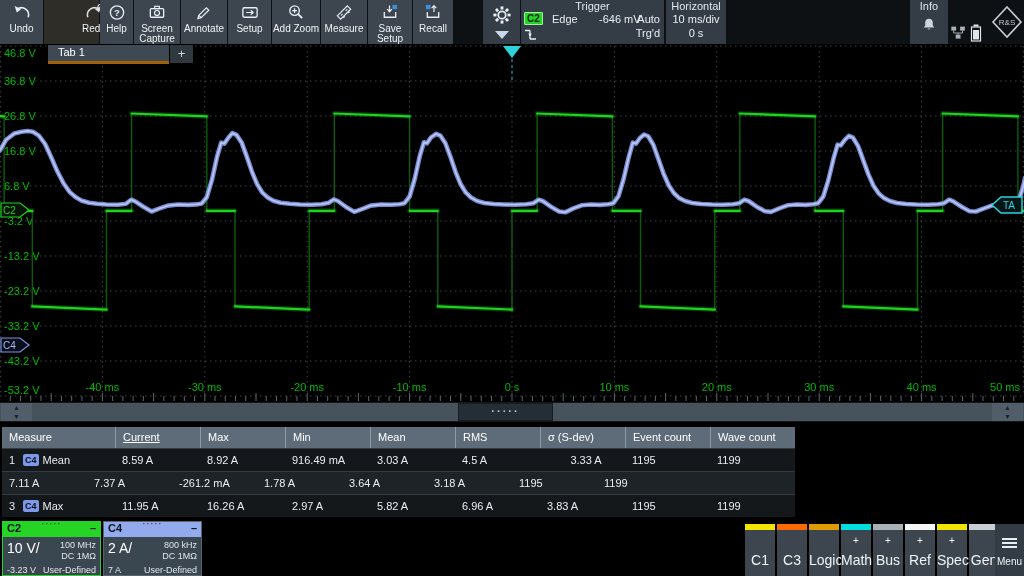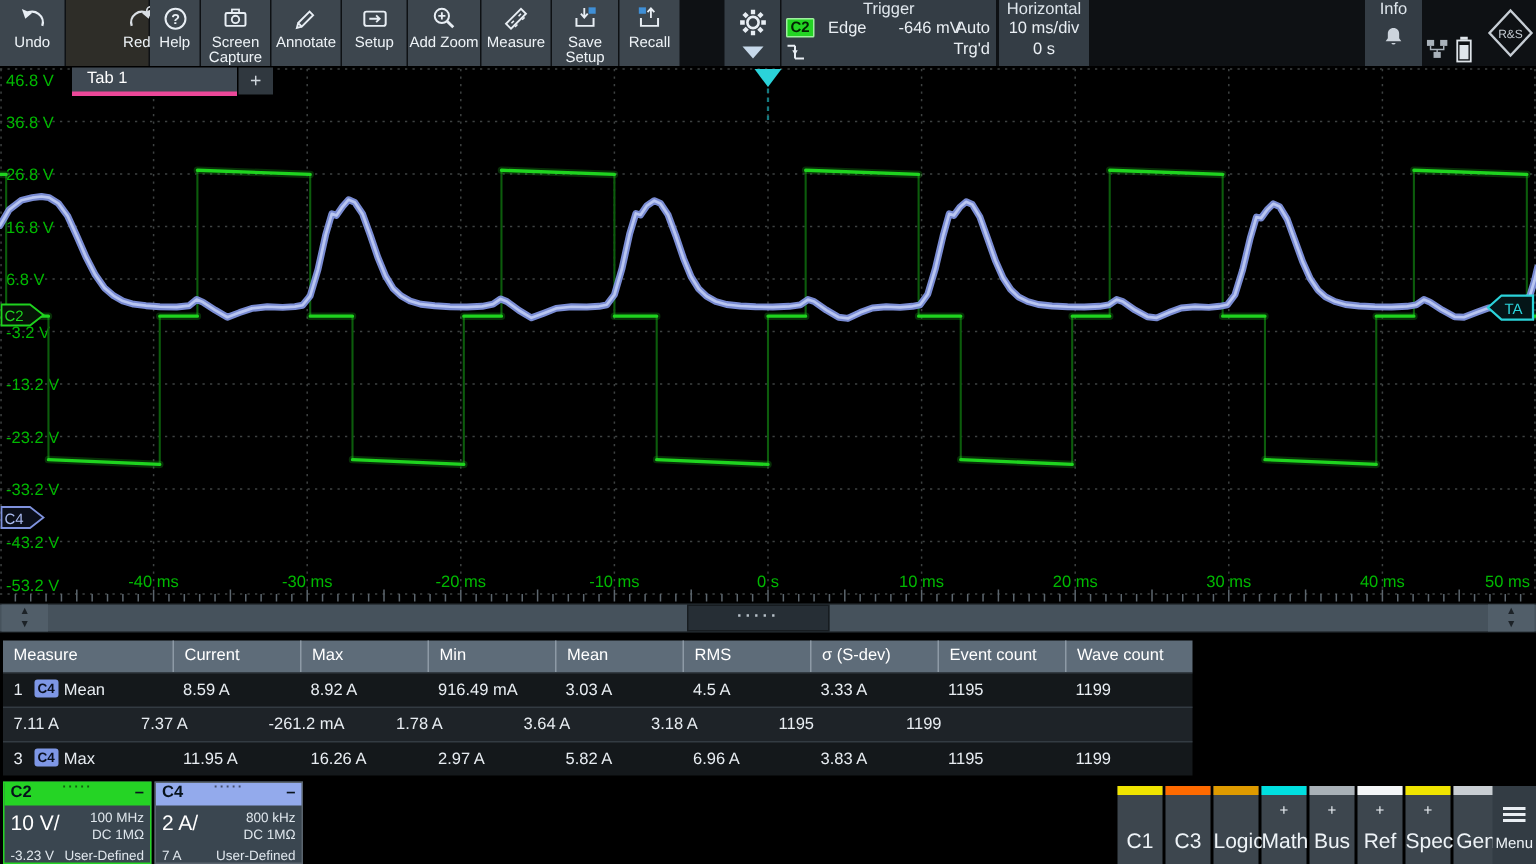--- a/index.html
+++ b/index.html
@@ -19,22 +19,22 @@
   .sect{position:absolute;top:0;height:44px;background:#343d45;box-sizing:border-box;}
   .sect-title{position:absolute;top:0;left:0;right:0;text-align:center;font-size:11px;color:#dfe6ec;}
   .s-abs{position:absolute;font-size:11px;white-space:nowrap;}
   .badge{display:inline-block;background:#23d423;border:1px solid #9df09d;color:#032203;
          font-size:10px;font-weight:bold;line-height:11px;padding:0 2px;border-radius:1px;}
   .statusicons{position:absolute;top:0;height:44px;}
   
   .graph{position:absolute;left:0;top:45px;width:1024px;height:357px;background:#000;}
   .graph svg{position:absolute;left:0;top:0;}
   .tabbar{position:absolute;left:48px;top:0;height:18px;display:flex;}
-  .tab{width:100px;height:15px;background:#3f4953;border-bottom:3px solid #ec4899;
-       font-size:11px;color:#fff;padding:1px 0 0 10px;box-sizing:content-box;}
+  .tab{width:100px;height:15px;background:#3f4953;border-bottom:3px solid #a16207;
+       font-size:11px;color:#fff;padding:1px 11px 0 10px;box-sizing:content-box;}
   .tab-add{width:23px;height:18px;background:#30383f;color:#cfd6dc;font-size:13px;text-align:center;line-height:17px;margin-left:1px;}
   
   .hscroll{position:absolute;left:0;top:402px;width:1024px;height:20px;background:#14181b;}
   .hs-track{position:absolute;left:0;top:1px;width:1024px;height:18px;background:#46525c;}
   .hs-btn{position:absolute;top:1px;width:31px;height:18px;background:#515e69;color:#1c2227;
           font-size:7px;line-height:9px;text-align:center;}
   .hs-handle{position:absolute;left:458px;top:1px;width:95px;height:18px;background:#262e35;
              border:1px solid #171c20;box-sizing:border-box;color:#b8c2ca;font-size:11px;font-weight:bold;
              text-align:center;line-height:14px;letter-spacing:2px;}
   
@@ -384,37 +384,37 @@
   <div class="hscroll">
     <div class="hs-track"></div>
     <div class="hs-btn" style="left:1px">▲<br>▼</div>
     <div class="hs-handle">·····</div>
     <div class="hs-btn" style="left:992px">▲<br>▼</div>
   </div>
 
   <div class="mtable" id="mtable">
       <div class="mt-head">
         <div class="mt-hcell" style="width: 113px;">Measure</div>
-        <div class="mt-hcell" style="width: 85px;">Current</div>
+        <div class="mt-hcell" style="width: 85px; text-decoration: underline;">Current</div>
         <div class="mt-hcell" style="width: 85px;">Max</div>
         <div class="mt-hcell" style="width: 85px;">Min</div>
         <div class="mt-hcell" style="width: 85px;">Mean</div>
         <div class="mt-hcell" style="width: 85px;">RMS</div>
         <div class="mt-hcell" style="width: 85px;">σ (S-dev)</div>
         <div class="mt-hcell" style="width: 85px;">Event count</div>
         <div class="mt-hcell" style="width: 85px;">Wave count</div>
       </div>
       <div class="mt-row">
         <div class="mt-cell" style="width: 113px;"><span class="mt-num">1</span><span class="src-badge">C4</span><span>Mean</span></div>
         <div class="mt-cell" style="width: 85px;">8.59 A</div>
         <div class="mt-cell" style="width: 85px;">8.92 A</div>
         <div class="mt-cell" style="width: 85px;">916.49 mA</div>
         <div class="mt-cell" style="width: 85px;">3.03 A</div>
         <div class="mt-cell" style="width: 85px;">4.5 A</div>
-        <div class="mt-cell" style="width: 85px;">3.33 A</div>
+        <div class="mt-cell" style="width: 85px; text-align: center;">3.33 A</div>
         <div class="mt-cell" style="width: 85px;">1195</div>
         <div class="mt-cell" style="width: 85px;">1199</div>
       </div>
       <div class="mt-row alt">
         <div class="mt-cell" style="width: 85px;">7.11 A</div>
         <div class="mt-cell" style="width: 85px;">7.37 A</div>
         <div class="mt-cell" style="width: 85px;">-261.2 mA</div>
         <div class="mt-cell" style="width: 85px;">1.78 A</div>
         <div class="mt-cell" style="width: 85px;">3.64 A</div>
         <div class="mt-cell" style="width: 85px;">3.18 A</div>

